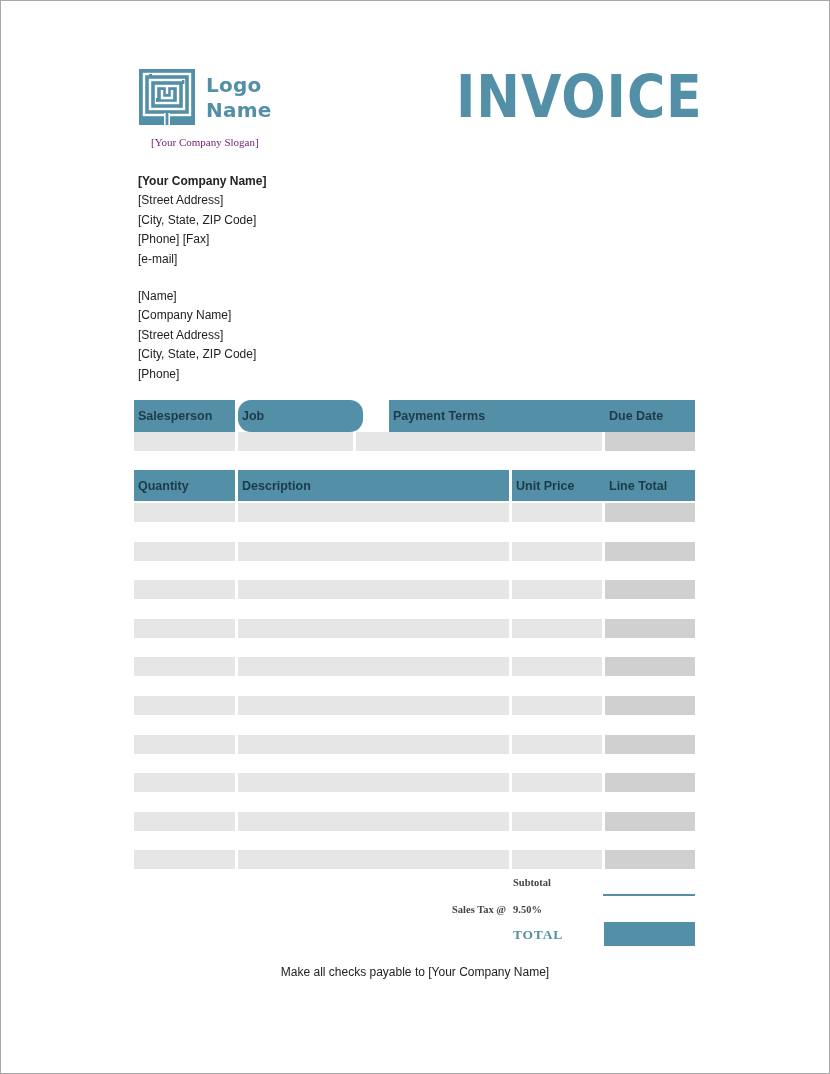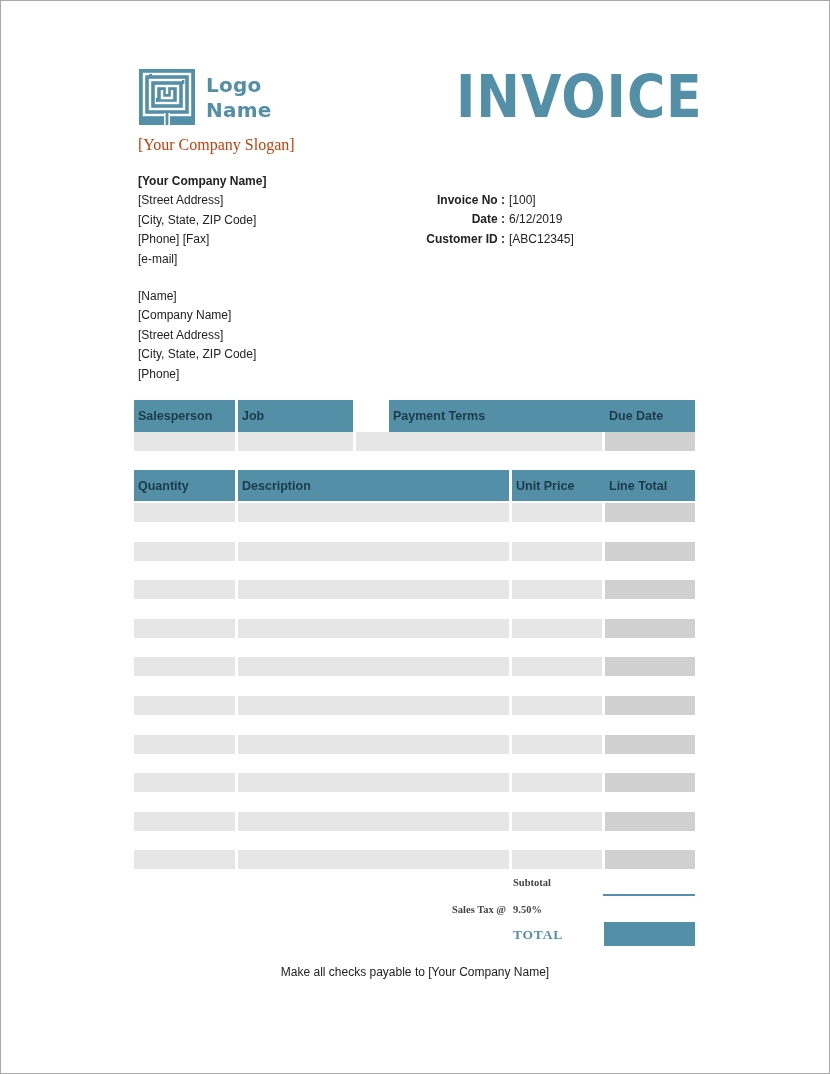--- a/index.html
+++ b/index.html
@@ -3,21 +3,21 @@
   <meta charset="utf-8">
   <style>
     html, body { margin: 0; padding: 0; background: #ffffff; }
     body { width: 830px; height: 1074px; position: relative; overflow: hidden; font-family: "Liberation Sans", "DejaVu Sans", sans-serif; color: #222; }
     .page { position: absolute; left: 0; top: 0; width: 828px; height: 1072px; border: 1px solid #a9a9a9; background: #fff; }
     .abs { position: absolute; }
 
     
     .logo-icon { left: 138px; top: 68px; width: 56px; height: 56px; }
     .logo-text { left: 205px; top: 72px; color: #5390a8; font-weight: bold; font-size: 20px; line-height: 25px; font-family: "DejaVu Sans", sans-serif; letter-spacing: 0.2px; }
-    .slogan { left: 137px; top: 135px; color: #c2410c; font-size: 16px; font-family: "Liberation Serif", serif; }
+    .slogan { left: 150px; top: 135px; color: #701a75; font-size: 11px; font-family: "Liberation Serif", serif; }
 
     .invoice-title { left: 455px; top: 62px; color: #5390a8; font-size: 58px; font-weight: bold; font-family: "DejaVu Sans", sans-serif; letter-spacing: 1px; line-height: 68px; transform: scaleX(0.9); transform-origin: left top; }
 
     .addr { left: 137px; font-size: 12px; line-height: 19.4px; color: #222; }
     .addr .bold { font-weight: bold; }
 
     .meta { left: 400px; top: 190px; font-size: 12px; line-height: 19.4px; }
     .meta-row { display: flex; }
     .meta-label { width: 108px; text-align: right; font-weight: bold; padding-right: 4px; box-sizing: border-box; }
     .meta-value { padding-left: 0px; }
@@ -64,46 +64,32 @@
   <div class="abs invoice-title">INVOICE</div>
 
   <div class="abs addr" style="top:171px;">
     <div class="bold">[Your Company Name]</div>
     <div>[Street Address]</div>
     <div>[City, State,  ZIP Code]</div>
     <div>[Phone] [Fax]</div>
     <div>[e-mail]</div>
   </div>
 
-  <div class="abs meta">
-    <div class="meta-row">
-      <span class="meta-label">Invoice No :</span>
-      <span class="meta-value">[100]</span>
-    </div>
-    <div class="meta-row">
-      <span class="meta-label">Date :</span>
-      <span class="meta-value">6/12/2019</span>
-    </div>
-    <div class="meta-row">
-      <span class="meta-label">Customer ID :</span>
-      <span class="meta-value">[ABC12345]</span>
-    </div>
-  </div>
 
   <div class="abs addr" style="top:286px;">
     <div>[Name]</div>
     <div>[Company Name]</div>
     <div>[Street Address]</div>
     <div>[City, State,  ZIP Code]</div>
     <div>[Phone]</div>
   </div>
 
   <div>
     <div class="tbl-header" style="left:133px;top:399px;width:101px;">Salesperson</div>
-    <div class="tbl-header" style="left:237px;top:399px;width:115px;">Job</div>
+    <div class="tbl-header" style="left:237px;top:399px;width:125px;border-radius:13px;">Job</div>
     <div class="tbl-header" style="left:355px;top:399px;width:246px;margin-left:33px;">Payment Terms</div>
     <div class="tbl-header" style="left:604px;top:399px;width:90px;">Due Date</div>
 
     <div class="cell" style="left:133px;top:431px;width:101px;height:19px;"></div>
     <div class="cell" style="left:237px;top:431px;width:115px;height:19px;"></div>
     <div class="cell" style="left:355px;top:431px;width:246px;height:19px;"></div>
     <div class="cell dark" style="left:604px;top:431px;width:90px;height:19px;"></div>
   </div>
 
   <div>

